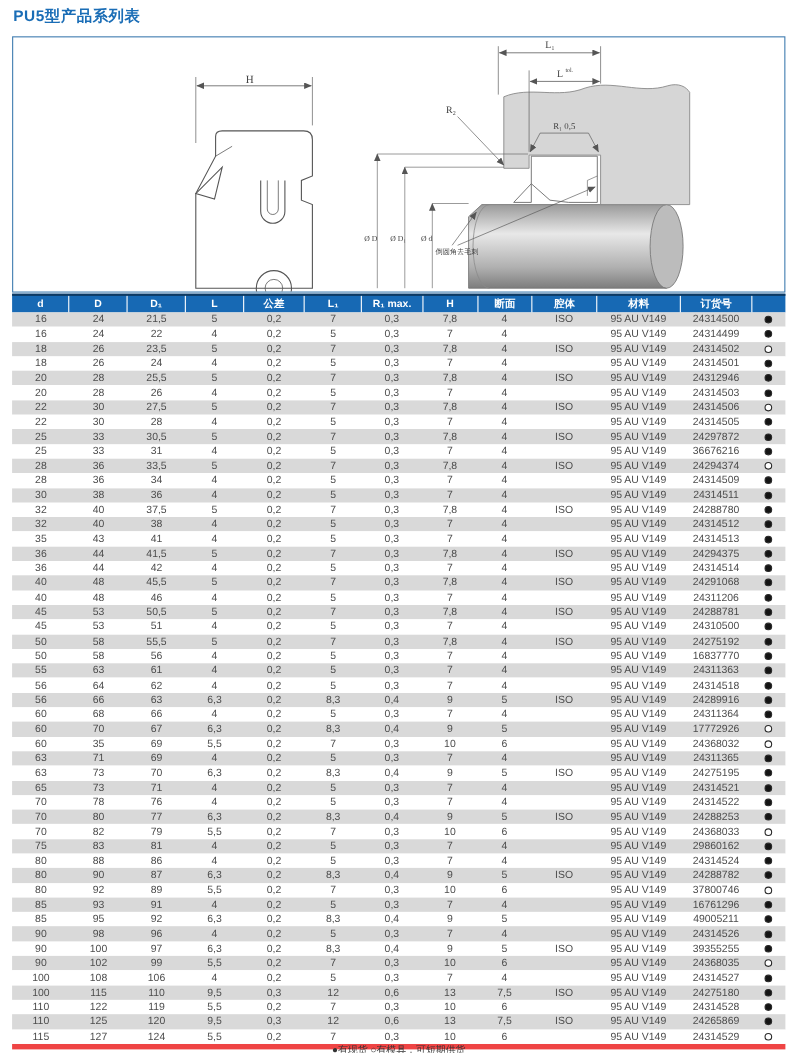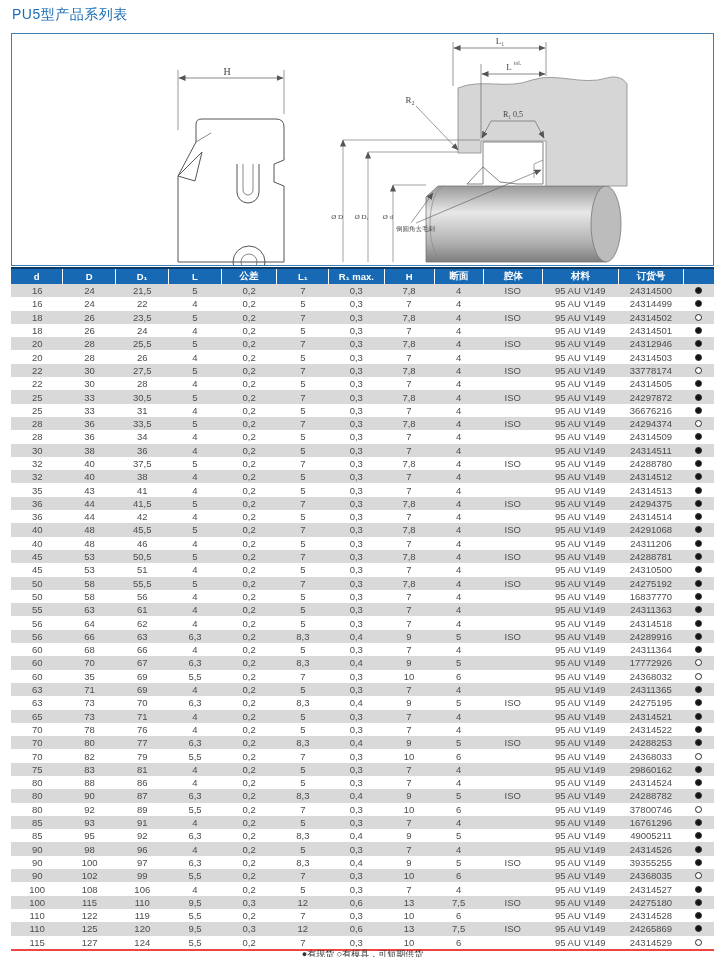--- a/index.html
+++ b/index.html
@@ -2,38 +2,38 @@
 <html><head>
 <meta charset="utf-8">
 <style>
   html,body{margin:0;padding:0;}
   body{
     width:725px;height:957px;overflow:hidden;background:#ffffff;position:relative;
     font-family:"Liberation Sans", sans-serif;
   }
   .page-title{
     position:absolute;left:12px;top:6px;
-    font-size:14px;font-weight:normal;color:#1a6db6;letter-spacing:.5px;
+    font-size:14px;font-weight:bold;color:#1a6db6;letter-spacing:.5px;
   }
   .diagram-box{
     position:absolute;left:11px;top:33px;width:701px;height:231px;
     border:1px solid #3f7cb0;background:#ffffff;
   }
   .diagram-box svg{display:block;}
   
   .ptable{position:absolute;left:11px;top:267px;width:703px;}
   .thead{display:flex;height:15px;background:#1769b4;border-top:2px solid #0d3a63;}
   .thead .cell{
     color:#fff;font-weight:bold;font-size:9.5px;
     border-right:1px solid #ffffff;
   }
   .thead .cell:last-child{border-right:none;}
   .trow{display:flex;height:13.3px;background:#ffffff;}
   .trow.alt{background:#d9d9d9;}
-  .tbody{border-bottom:2px solid #ef4444;}
+  .tbody{border-bottom:5px solid #ef4444;}
   .cell{
     display:flex;align-items:center;justify-content:center;
     font-size:9.5px;color:#4d4d4d;overflow:hidden;white-space:nowrap;
   }
   .c0{width:7.6%}.c1{width:7.6%}.c2{width:7.7%}.c3{width:7.6%}.c4{width:8.1%}
   .c5{width:7.5%}.c6{width:8.0%}.c7{width:7.3%}.c8{width:7.1%}.c9{width:8.6%}
   .c10{width:11.0%}.c11{width:9.5%}.c12{width:4.4%}
   .dot{width:7px;height:7px;border-radius:50%;border:1px solid #2a2a2a;box-sizing:border-box;}
   .dot.filled{background:#141414;}
   .dot.open{background:#ffffff;}
@@ -259,21 +259,21 @@
         <div class="cell c1">30</div>
         <div class="cell c2">27,5</div>
         <div class="cell c3">5</div>
         <div class="cell c4">0,2</div>
         <div class="cell c5">7</div>
         <div class="cell c6">0,3</div>
         <div class="cell c7">7,8</div>
         <div class="cell c8">4</div>
         <div class="cell c9">ISO</div>
         <div class="cell c10">95 AU V149</div>
-        <div class="cell c11">33778174</div>
+        <div class="cell c11">24314506</div>
         <div class="cell c12">
           <span class="dot open"></span>
         </div>
       </div>
       <div class="trow">
         <div class="cell c0">22</div>
         <div class="cell c1">30</div>
         <div class="cell c2">28</div>
         <div class="cell c3">4</div>
         <div class="cell c4">0,2</div>

